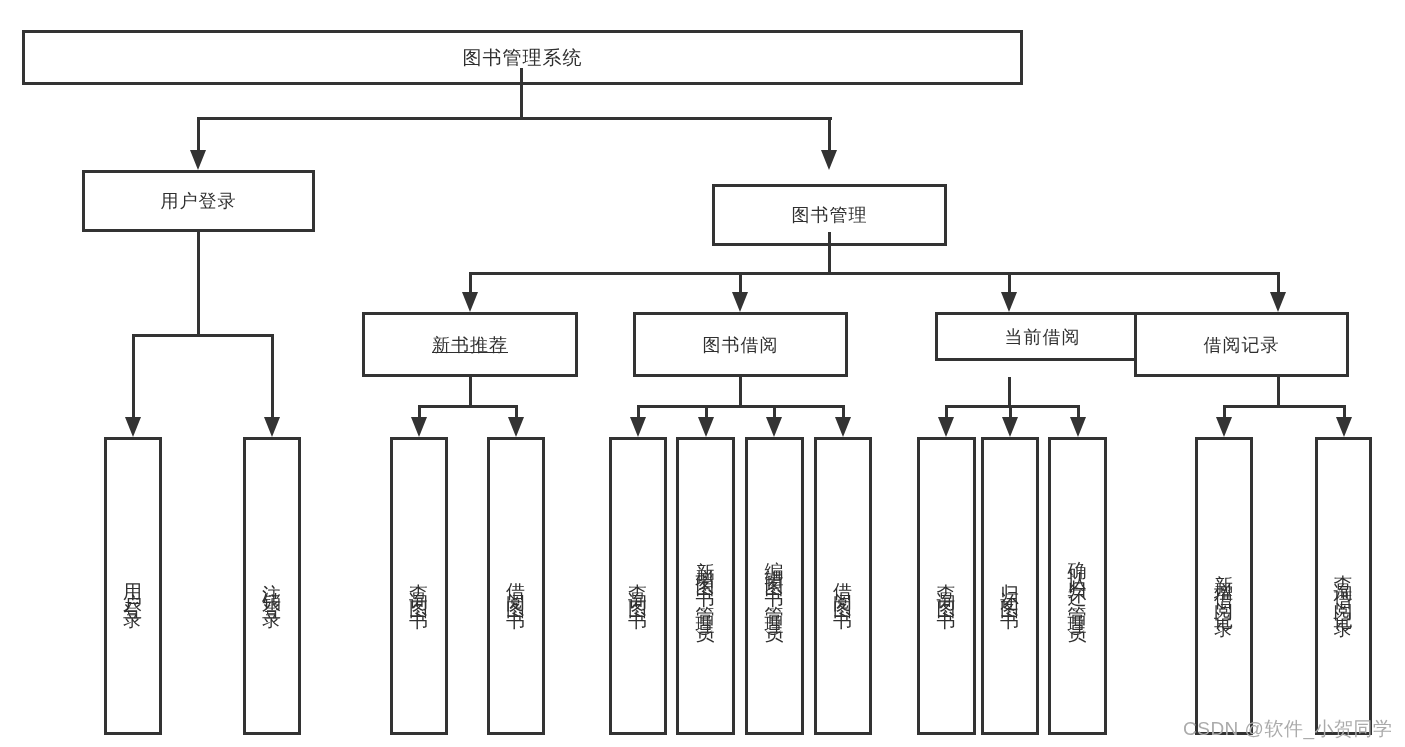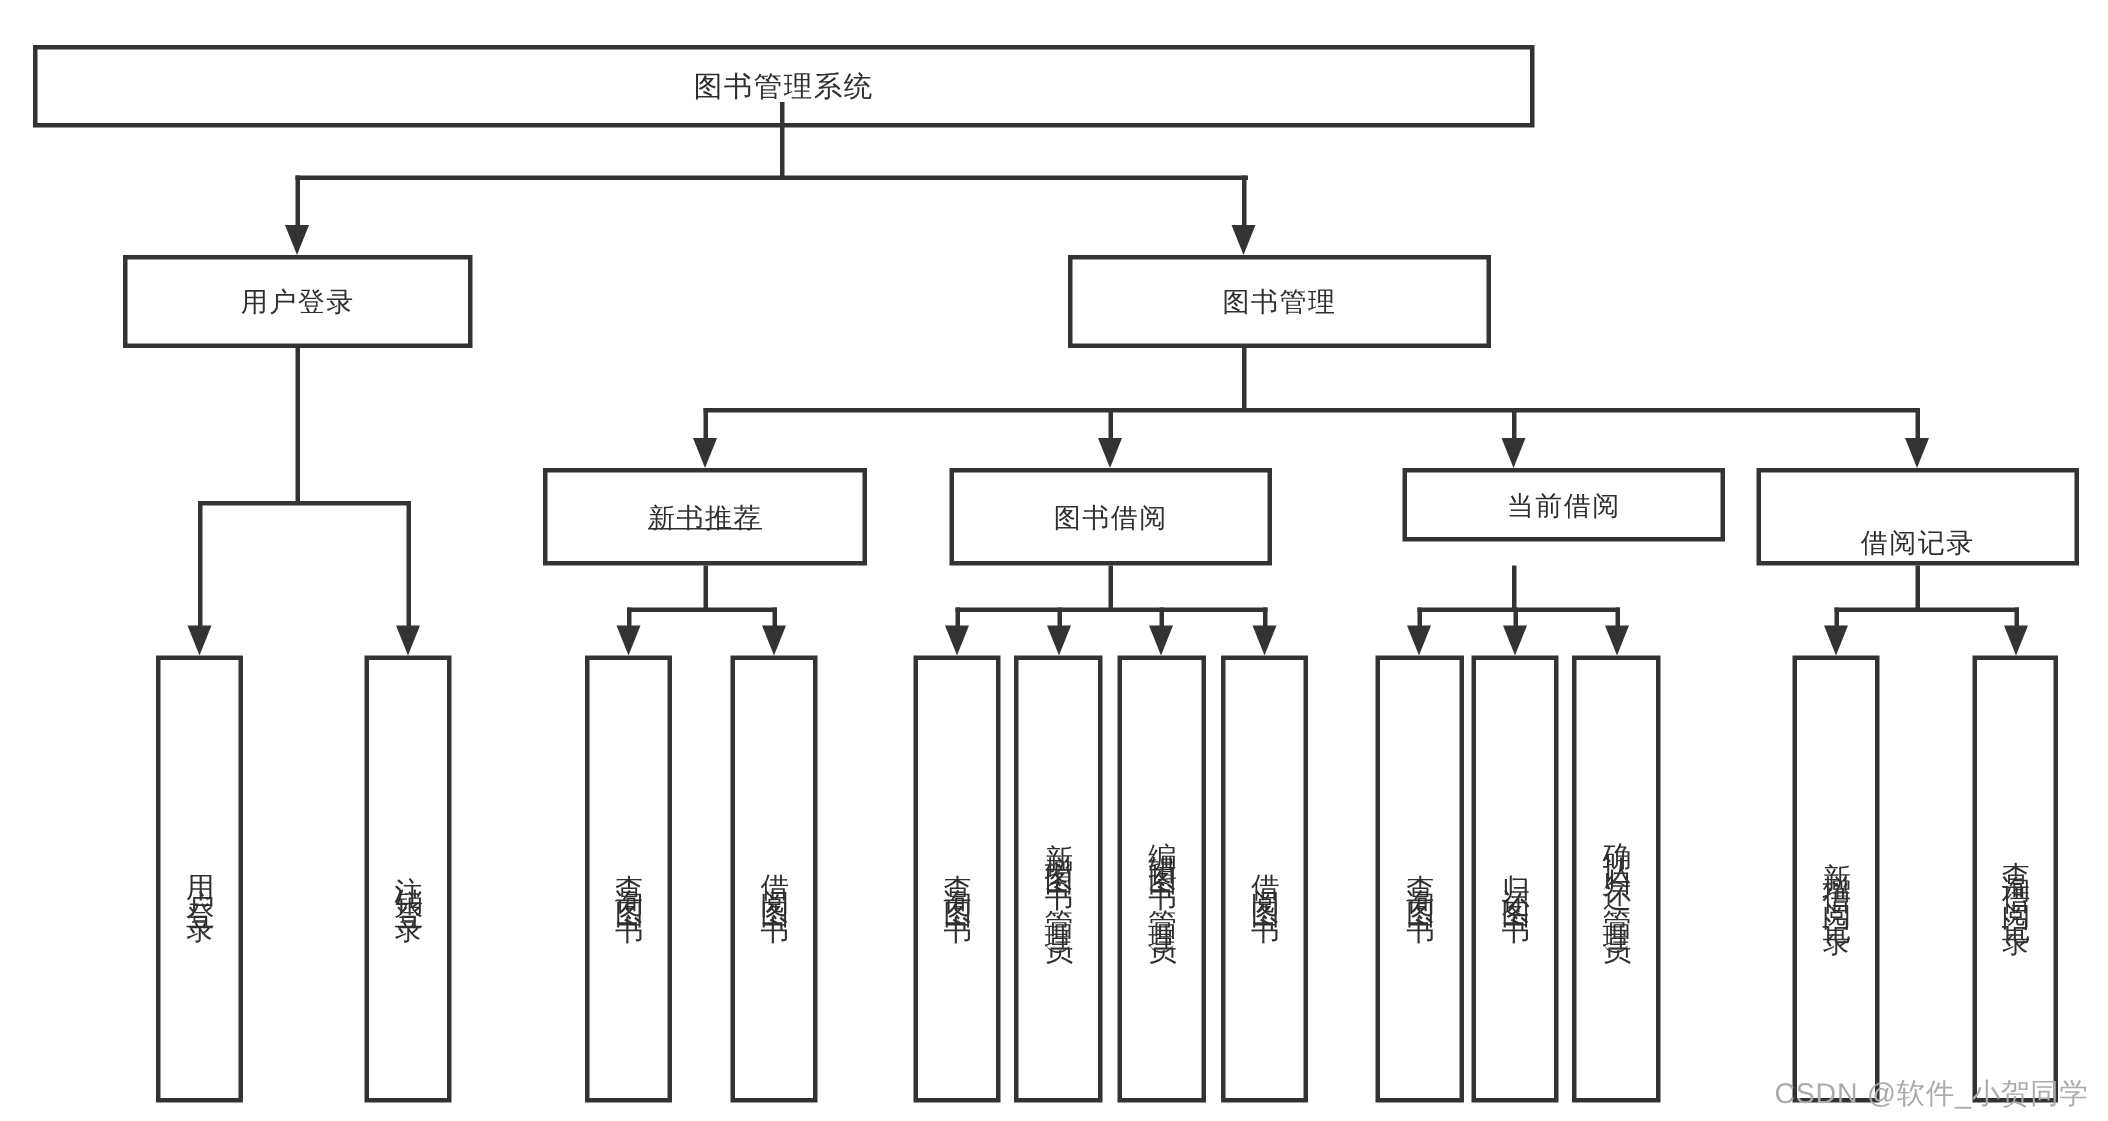--- a/index.html
+++ b/index.html
@@ -55,34 +55,34 @@
 
 <div id="canvas">
 
   <div class="box lvl1" style="left:22px; top:13px; width:1001px; height:55px;margin-top:17px;">
     <span>图书管理系统</span>
   </div>
 
   <div class="box lvl2" style="left:82px; top:170px; width:233px; height:62px;">
     <span>用户登录</span>
   </div>
-  <div class="box lvl2" style="left:712px; top:170px; width:282px; height:62px;">
+  <div class="box lvl2" style="left:712px; top:184px; width:235px; height:62px;">
     <span>图书管理</span>
   </div>
 
   <div class="box lvl3" style="left:362px; top:312px; width:216px; height:65px;text-decoration:underline;">
     <span>新书推荐</span>
   </div>
   <div class="box lvl3" style="left:633px; top:312px; width:215px; height:65px;">
     <span>图书借阅</span>
   </div>
   <div class="box lvl3" style="left:902px; top:312px; width:215px; height:49px;margin-left:33px;">
     <span>当前借阅</span>
   </div>
-  <div class="box lvl3" style="left:1171px; top:312px; width:215px; height:65px;align-items:flex-end;">
+  <div class="box lvl3" style="left:1134px; top:312px; width:215px; height:65px;">
     <span>借阅记录</span>
   </div>
 
   <div class="box leaf" style="left:104px; top:437px; width:58px; height:298px;">
     <span>用户登录</span>
   </div>
   <div class="box leaf" style="left:243px; top:437px; width:58px; height:298px;">
     <span>注销登录</span>
   </div>
   <div class="box leaf" style="left:390px; top:437px; width:58px; height:298px;">

